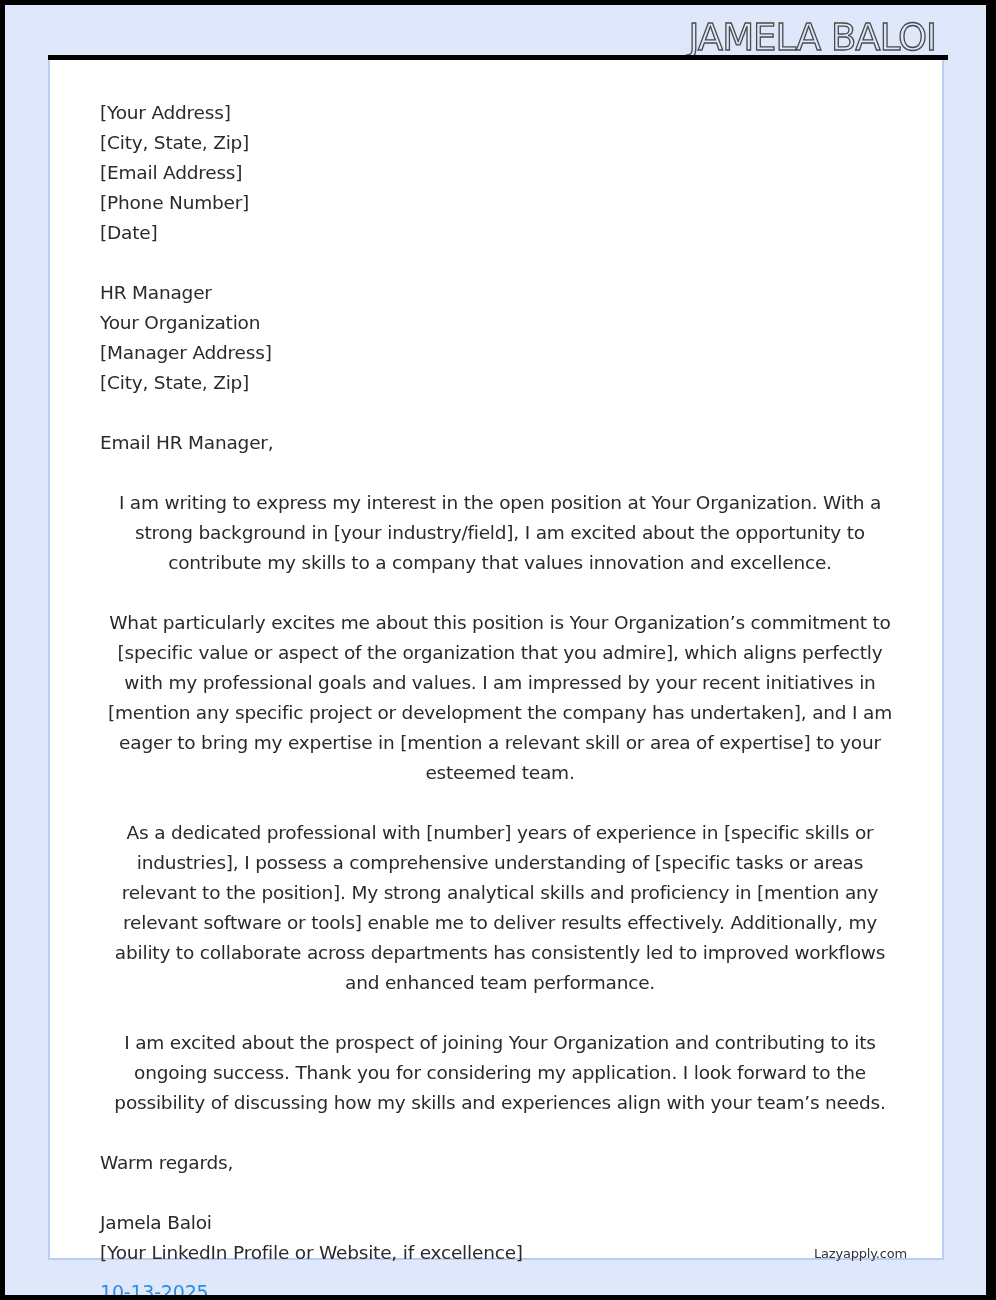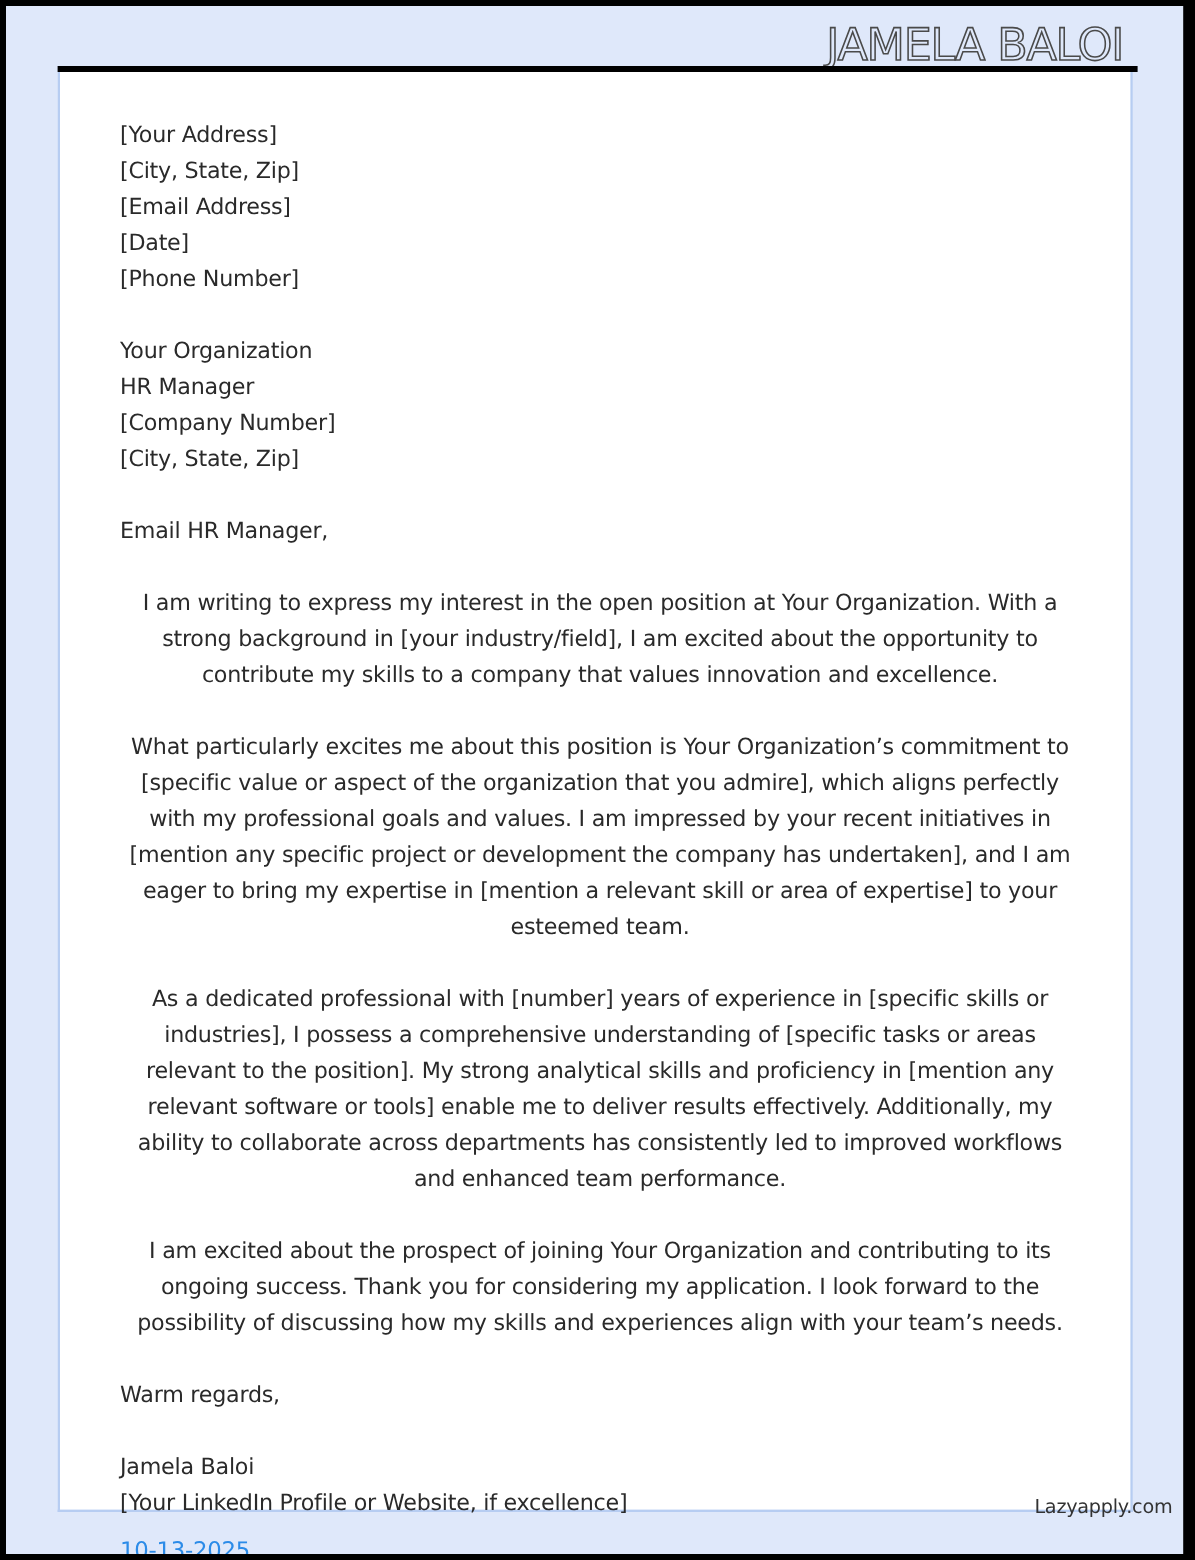--- a/index.html
+++ b/index.html
@@ -63,23 +63,23 @@
     font-size: 18.5px;
     line-height: 30px;
     color: #2a2a2a;
     letter-spacing: -0.2px;
   }
   .content .line { display: block; white-space: nowrap; }
   .content .para { margin: 0; white-space: normal; text-align: center; }
   .content .gap { height: 30px; }
   .watermark {
     position: absolute;
-    left: 857px;
+    left: 809px;
     top: 1241px;
-    font-size: 16px;
+    font-size: 13px;
     color: #333333;
     letter-spacing: -0.2px;
   }
   .date-stamp {
     position: absolute;
     left: 95px;
     top: 1276px;
     font-size: 19px;
     color: #2b8be8;
     letter-spacing: -0.2px;
@@ -92,28 +92,28 @@
   <div class="header-name">JAMELA BALOI</div>
   <div class="header-rule"></div>
 
   <div class="page"></div>
 
   <div class="content">
     <div>
       <span class="line">[Your Address]</span>
       <span class="line">[City, State, Zip]</span>
       <span class="line">[Email Address]</span>
+      <span class="line">[Phone Number]</span>
       <span class="line">[Date]</span>
-      <span class="line">[Phone Number]</span>
     </div>
     <div class="gap"></div>
     <div>
+      <span class="line">HR Manager</span>
       <span class="line">Your Organization</span>
-      <span class="line">HR Manager</span>
-      <span class="line">[Company Number]</span>
+      <span class="line">[Manager Address]</span>
       <span class="line">[City, State, Zip]</span>
     </div>
     <div class="gap"></div>
     <span class="line">Email HR Manager,</span>
     <div class="gap"></div>
     <p class="para">I am writing to express my interest in the open position at Your Organization. With a strong background in [your industry/field], I am excited about the opportunity to contribute my skills to a company that values innovation and excellence.</p>
     <div class="gap"></div>
     <p class="para">What particularly excites me about this position is Your Organization’s commitment to [specific value or aspect of the organization that you admire], which aligns perfectly with my professional goals and values. I am impressed by your recent initiatives in [mention any specific project or development the company has undertaken], and I am eager to bring my expertise in [mention a relevant skill or area of expertise] to your esteemed team.</p>
     <div class="gap"></div>
     <p class="para">As a dedicated professional with [number] years of experience in [specific skills or industries], I possess a comprehensive understanding of [specific tasks or areas relevant to the position]. My strong analytical skills and proficiency in [mention any relevant software or tools] enable me to deliver results effectively. Additionally, my ability to collaborate across departments has consistently led to improved workflows and enhanced team performance.</p>

